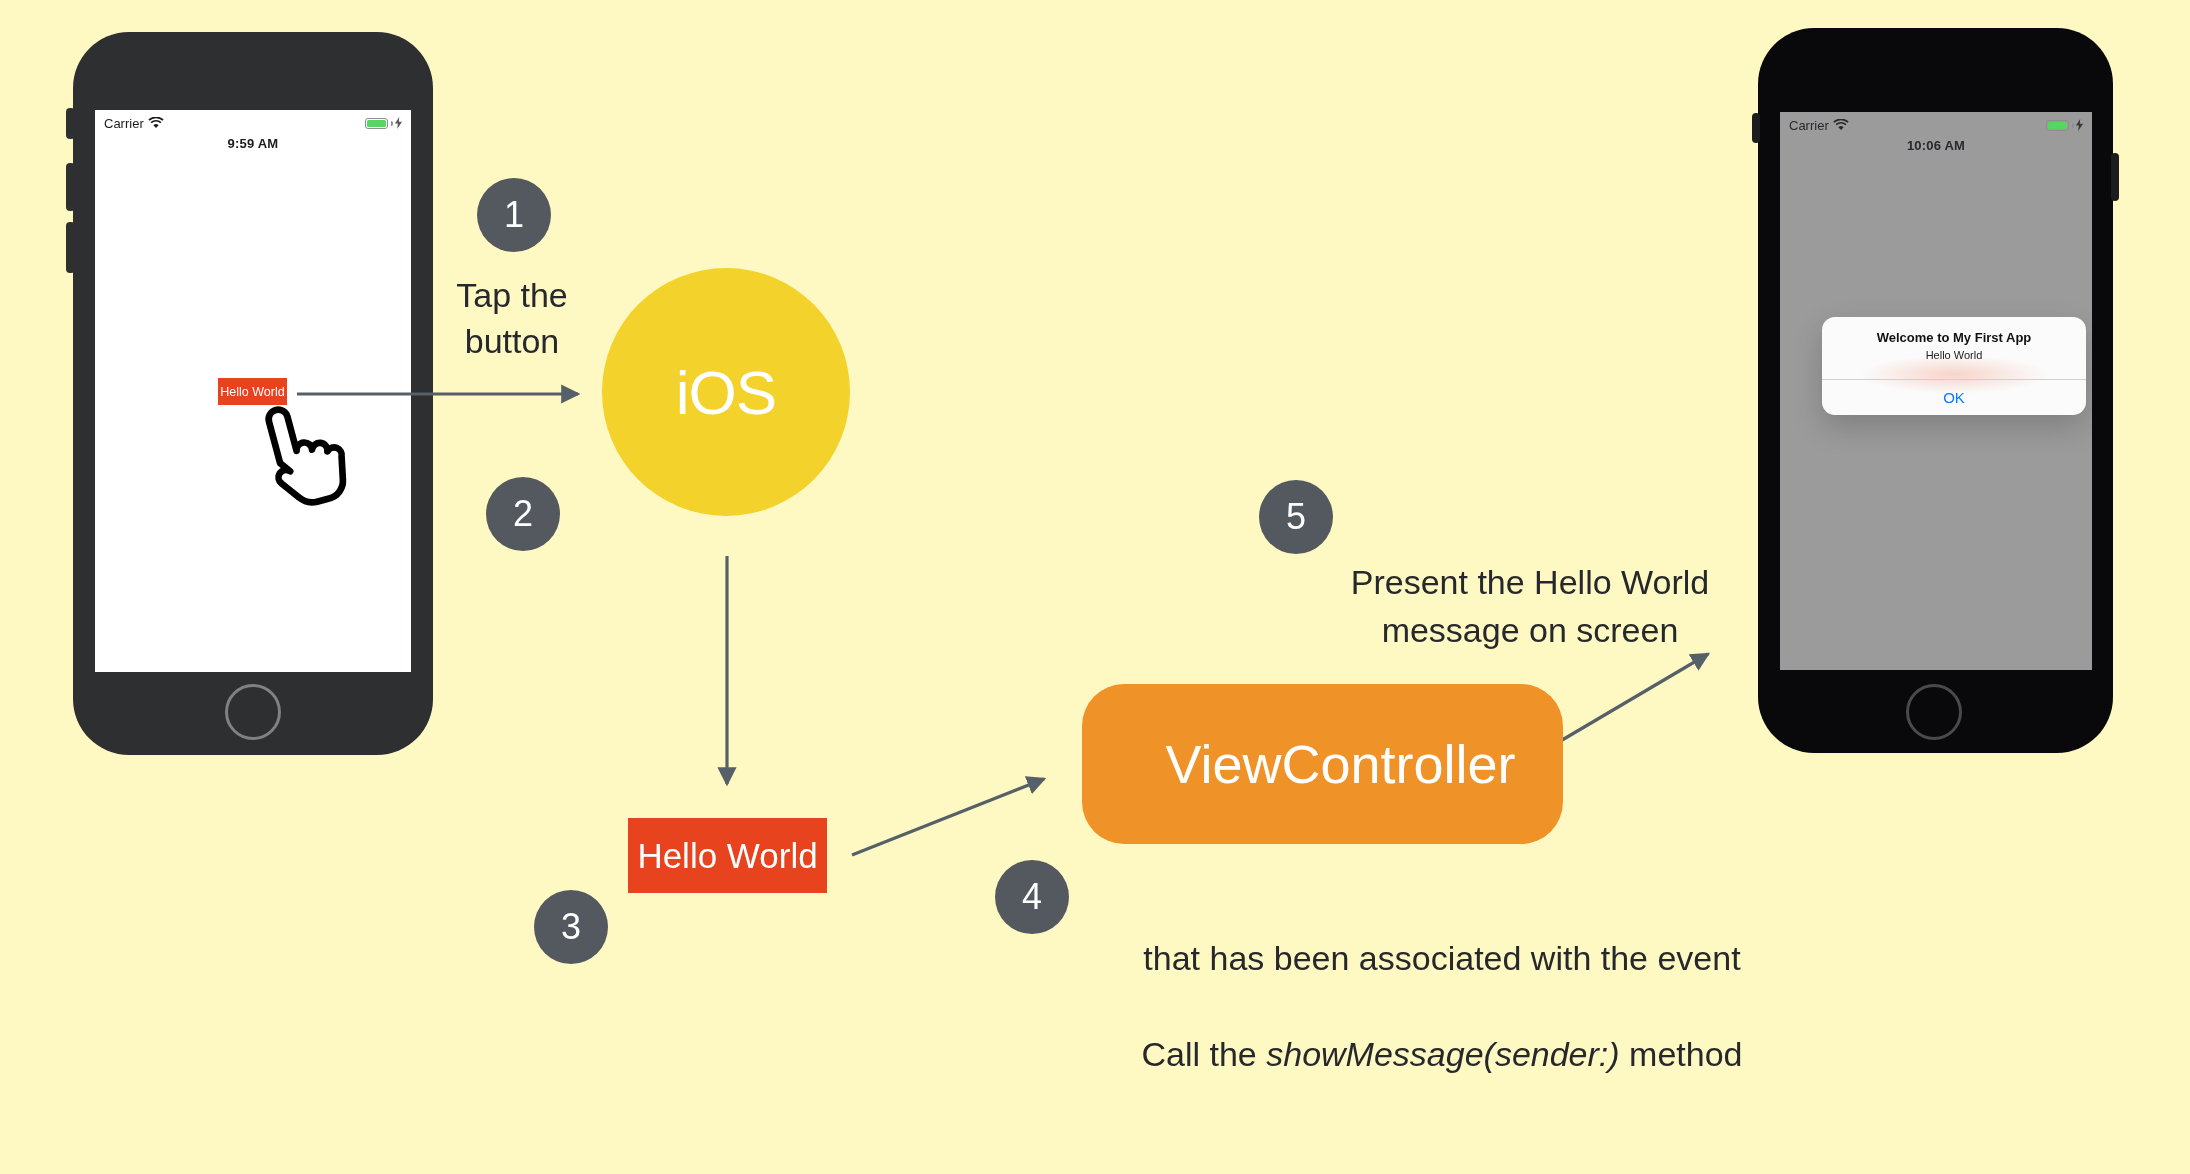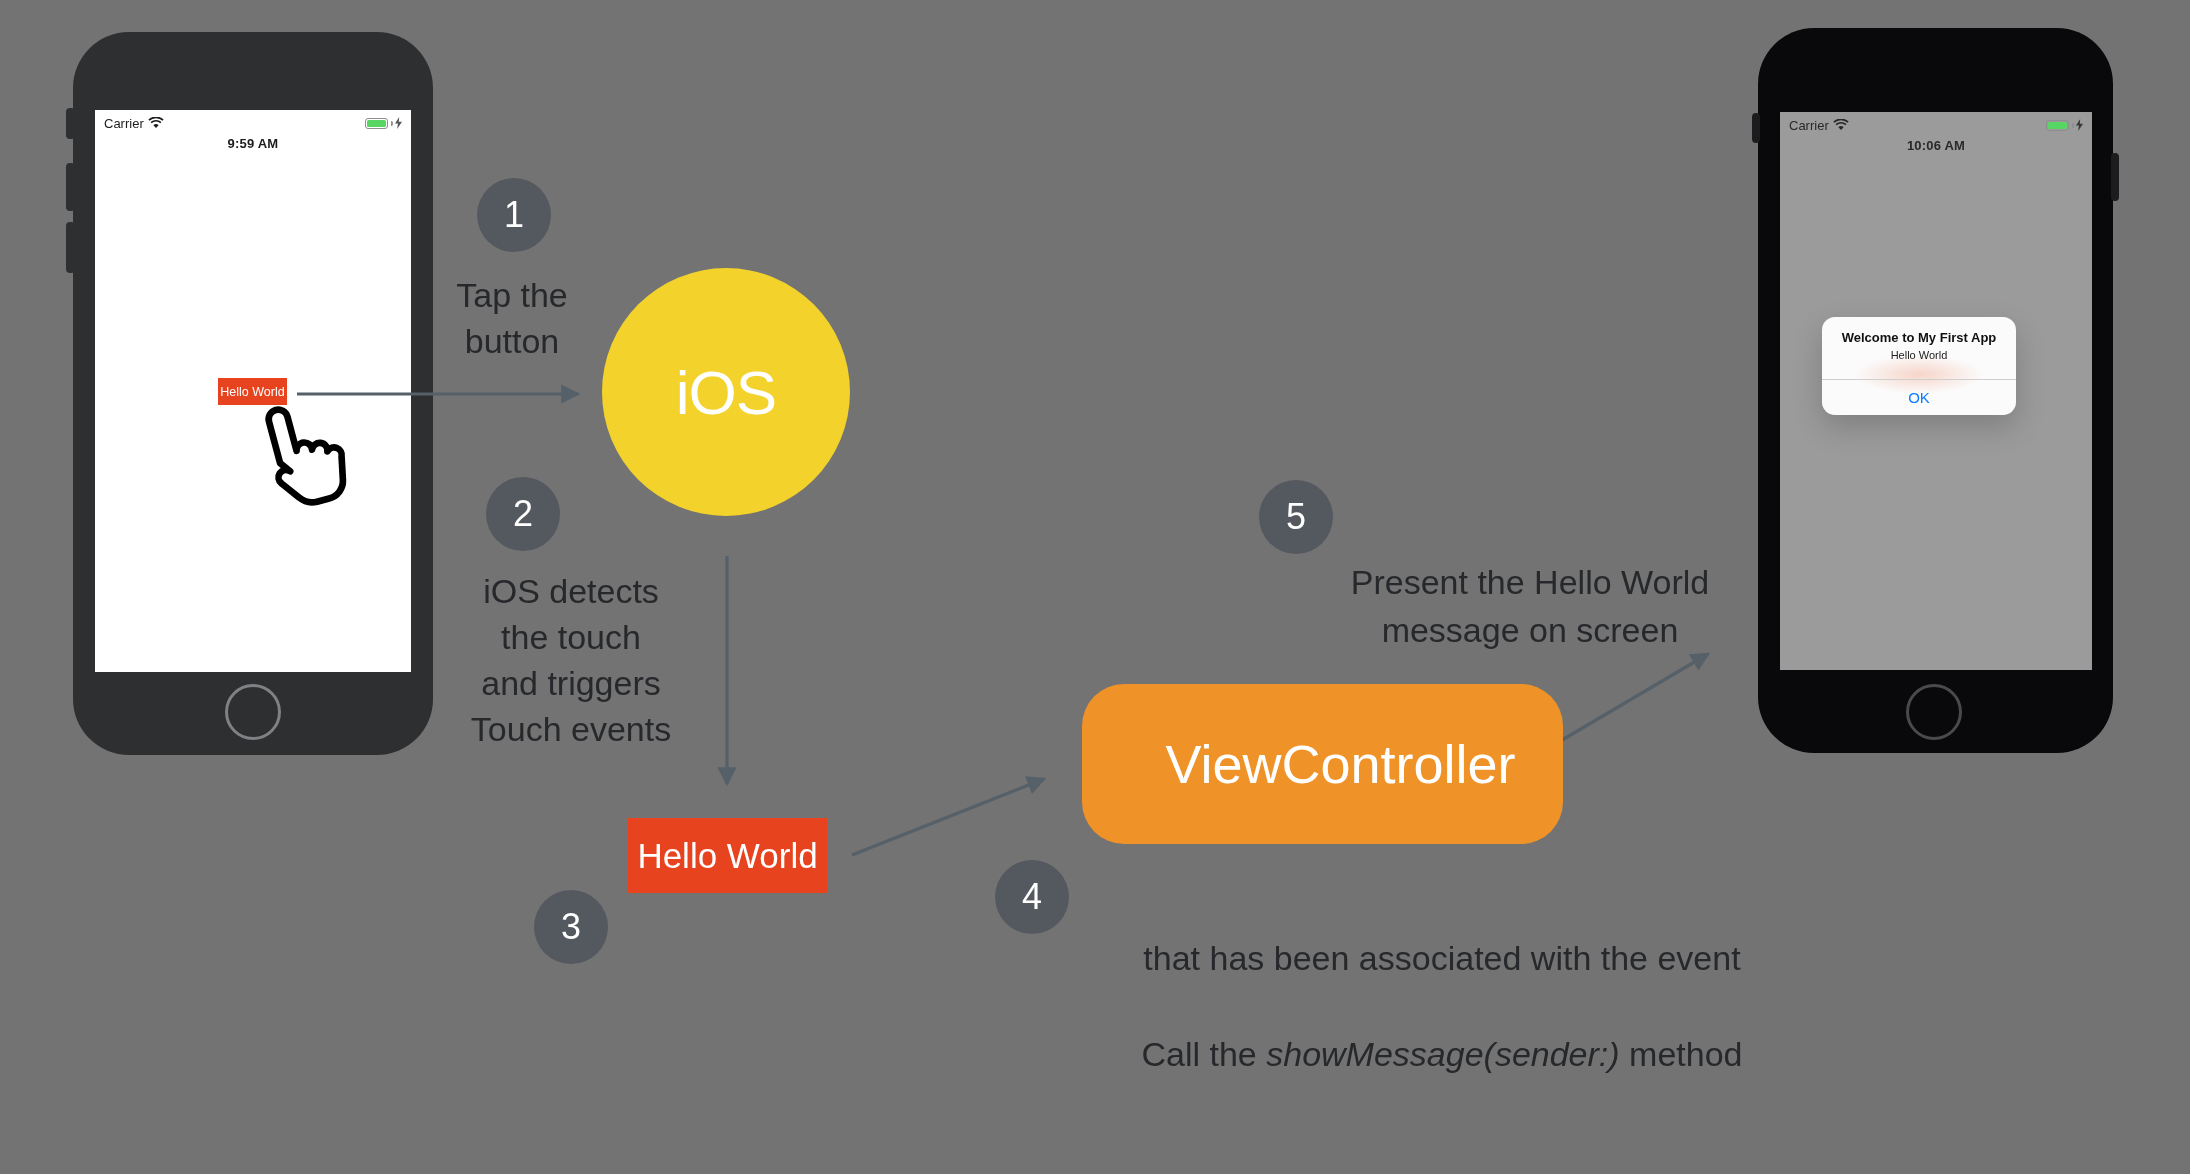--- a/index.html
+++ b/index.html
@@ -1,17 +1,17 @@
 <!DOCTYPE html>
 <html><head>
 <meta charset="utf-8">
 <style>
   html,body{margin:0;padding:0;background:#ffffff;}
   .stage{
-    position:relative;width:2190px;height:1174px;background:#737373;overflow:hidden;
+    position:relative;width:2190px;height:1174px;background:#fef9c3;overflow:hidden;
     font-family:"Liberation Sans", sans-serif;
   }
   
   .phone{position:absolute;border-radius:56px;}
   .phone-left{left:73px;top:32px;width:360px;height:723px;background:#2e2f31;}
   .phone-right{left:1758px;top:28px;width:355px;height:725px;background:#09090b;}
   .side-btn{position:absolute;border-radius:4px;}
   .phone-left .side-btn{background:#2e2f31;left:-7px;width:9px;}
   .phone-right .sb-l{background:#1c1c1e;left:-6px;width:8px;border-radius:4px;position:absolute;}
   .phone-right .sb-r{background:#1c1c1e;right:-6px;width:8px;border-radius:4px;position:absolute;}
@@ -34,21 +34,21 @@
   .phone-left .home-btn{left:152px;top:652px;border:3px solid #7f8184;}
   .phone-right .home-btn{left:148px;top:656px;border:3px solid #4a4a4d;}
   
   .hw-small-btn{
     position:absolute;left:123px;top:268px;width:69px;height:27px;background:#e7431f;
     color:#fff;font-size:12.5px;display:flex;align-items:center;justify-content:center;white-space:nowrap;
   }
   .hand{position:absolute;left:150px;top:287px;width:105px;height:122px;transform:rotate(-15deg);}
   
   .alert{
-    position:absolute;left:42px;top:205px;width:194px;height:98px;background:#fbfbfb;border-radius:13px;
+    position:absolute;left:42px;top:205px;width:264px;height:98px;background:#fbfbfb;border-radius:13px;
     box-shadow:0 12px 30px rgba(0,0,0,.18);text-align:center;overflow:hidden;
   }
   .alert::before{
     content:"";position:absolute;left:20px;top:30px;right:20px;height:55px;
     background:radial-gradient(ellipse 60% 50% at 50% 50%, rgba(238,150,120,.38), rgba(255,255,255,0) 70%);
   }
   .alert-title{position:relative;margin-top:13px;font-size:13px;font-weight:bold;color:#111;}
   .alert-msg{position:relative;margin-top:4px;font-size:11px;color:#222;}
   .alert-divider{position:absolute;left:0;right:0;top:62px;height:1px;background:#cfcfcf;}
   .alert-ok{
@@ -164,24 +164,20 @@
 
   <div class="ios-circle">iOS</div>
   <div class="vc-box">ViewController</div>
   <div class="hw-node">Hello World</div>
 
   <div class="badge" style="left:477px;top:178px;">1</div>
   <div class="step-text" style="left:392px;top:272px;width:240px;">Tap the
 button</div>
 
   <div class="badge" style="left:486px;top:477px;">2</div>
-  <div class="step-text" style="left:411px;top:568px;width:320px;">iOS detects
-the touch
-and triggers
-Touch events</div>
 
   <div class="badge" style="left:534px;top:890px;">3</div>
 
   <div class="badge" style="left:995px;top:860px;">4</div>
   <div class="step-text" style="left:1092px;top:886px;width:700px;line-height:48px;">
     <div>that has been associated with the event</div>
     <div><span>Call the </span><span class="it">showMessage(sender:)</span><span> method</span></div>
   </div>
 
   <div class="badge" style="left:1259px;top:480px;">5</div>

